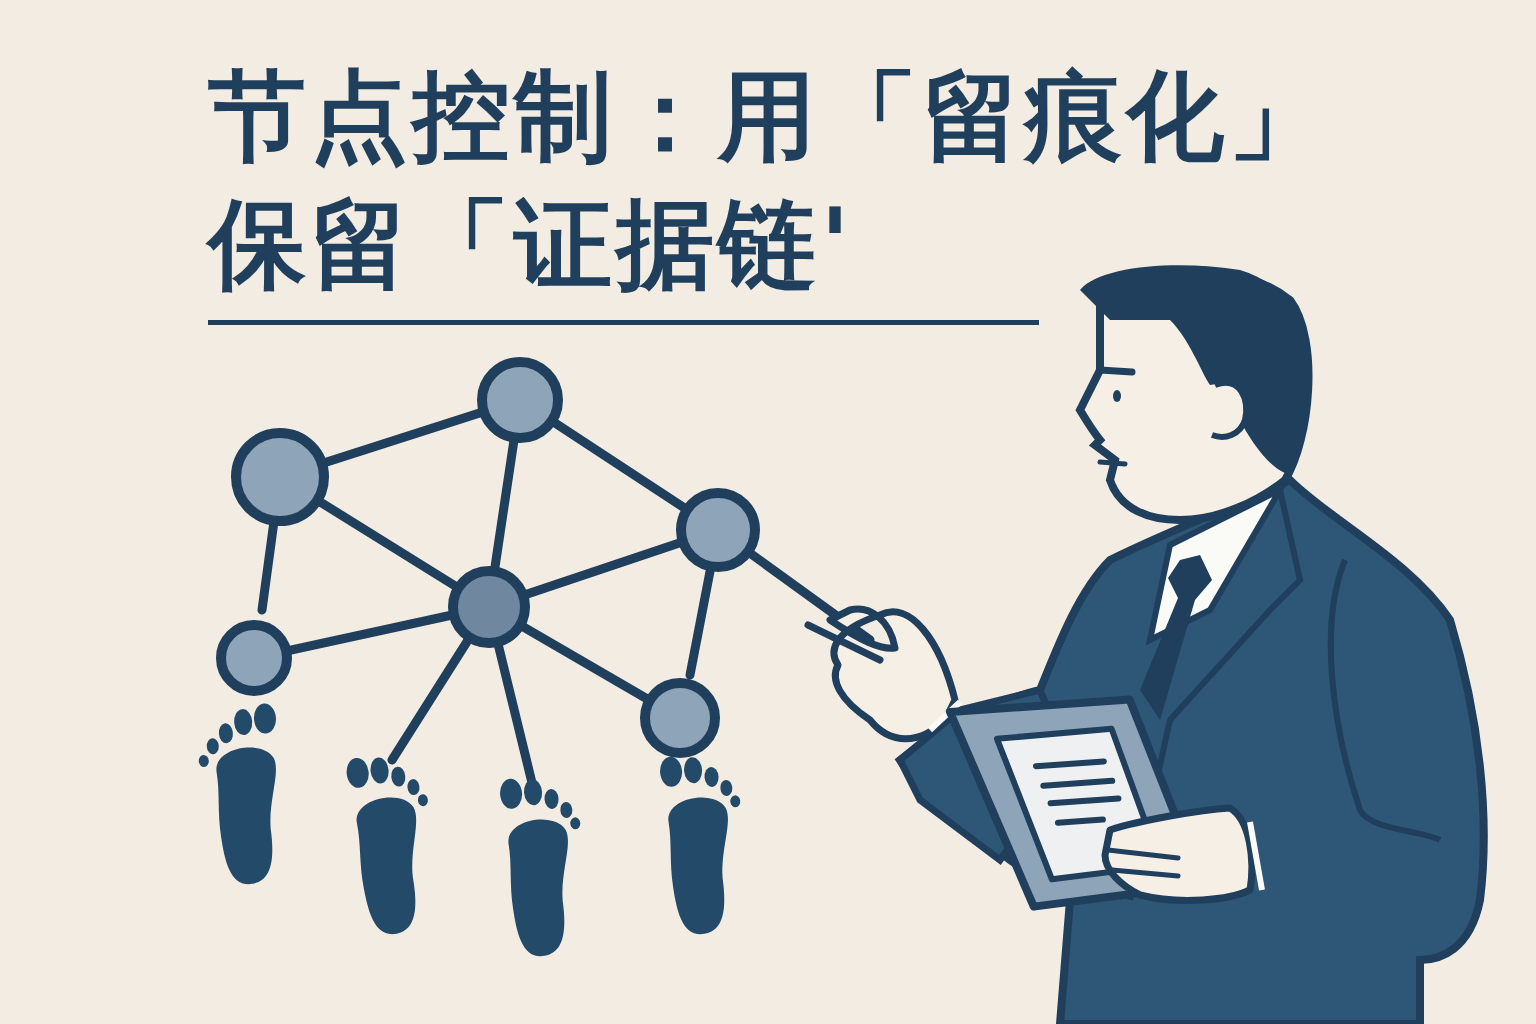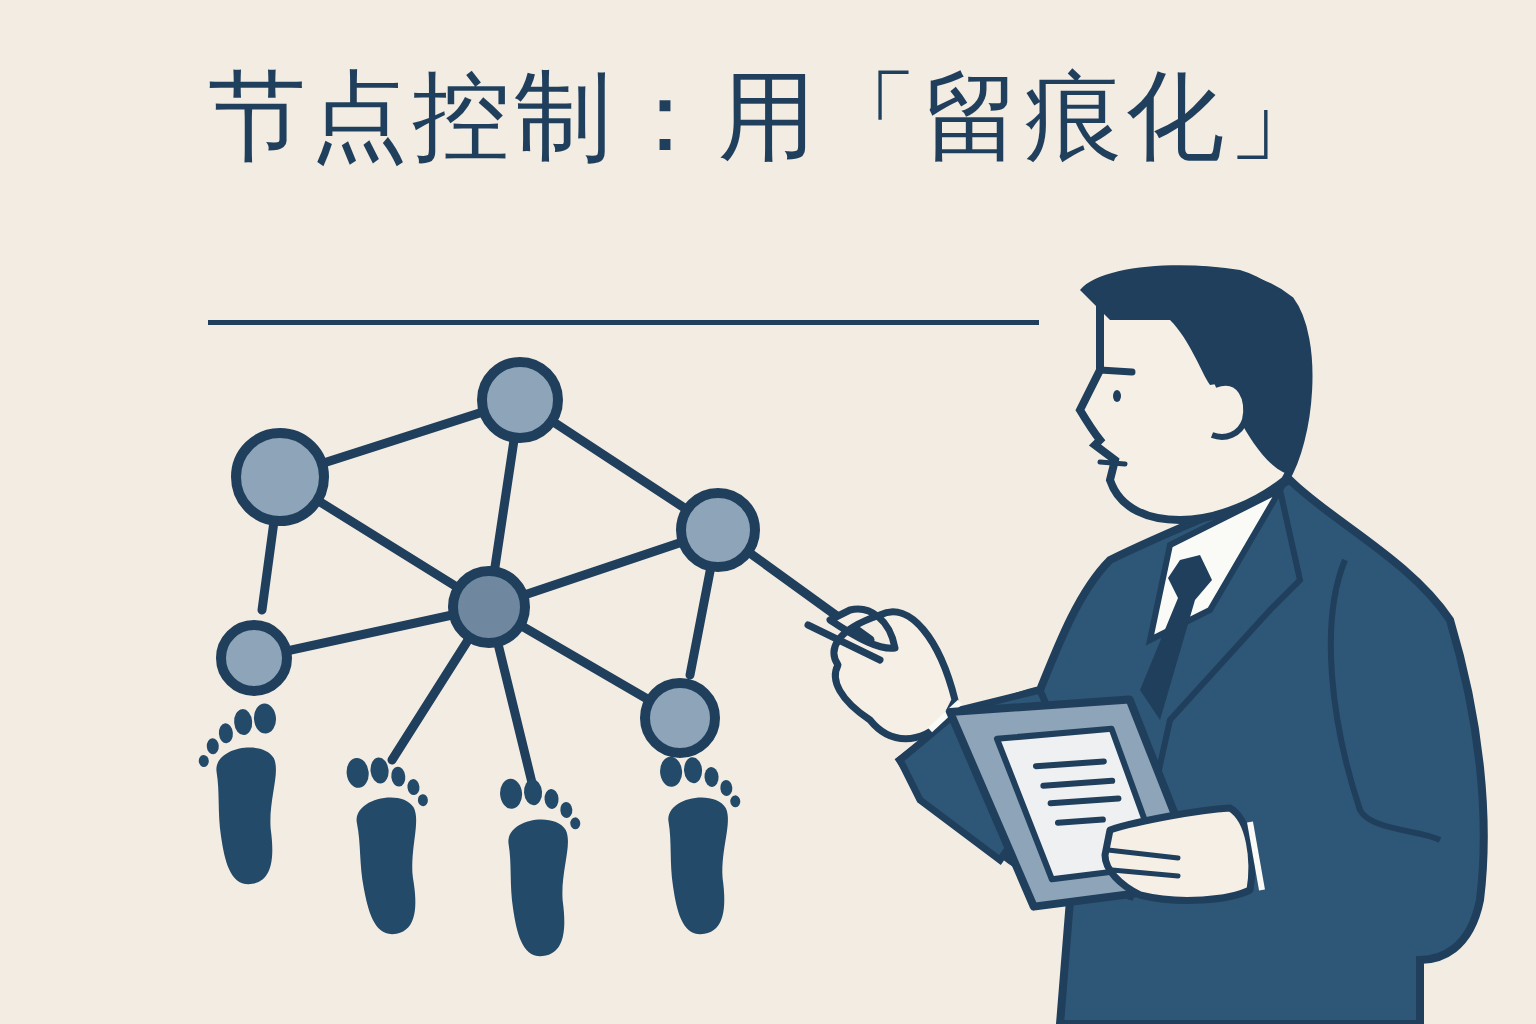--- a/index.html
+++ b/index.html
@@ -4,36 +4,37 @@
   <style>
     html, body { margin: 0; padding: 0; }
     body {
       width: 1536px; height: 1024px; overflow: hidden;
       background: #f3ece3;
       font-family: "DejaVu Sans", "Liberation Sans", sans-serif;
       position: relative;
     }
     .title {
       position: absolute; left: 208px; top: 52px;
-      color: #1f3f5c; font-weight: normal;
+      color: #1f3f5c; font-weight: bold;
       font-size: 98px; line-height: 128px; letter-spacing: 4px;
       margin: 0;
     }
     .title .line { display: block; white-space: nowrap; }
     .rule {
       position: absolute; left: 208px; top: 320px;
       width: 831px; height: 5px; background: #1f3f5c;
     }
     svg.art { position: absolute; left: 0; top: 0; }
   </style>
 </head>
 <body>
 
 <h1 class="title">
   <span class="line">节点控制：用「留痕化」</span>
+  <span class="line">保留「证据链'</span>
 </h1>
 <div class="rule"></div>
 
 <svg class="art" width="1536" height="1024" viewBox="0 0 1536 1024">
 
   <g stroke="#1f3f5c" stroke-width="9" stroke-linecap="round" fill="none">
     <line x1="280" y1="477" x2="520" y2="400"></line>
     <line x1="520" y1="400" x2="718" y2="530"></line>
     <line x1="520" y1="400" x2="489" y2="607"></line>
     <line x1="280" y1="477" x2="489" y2="607"></line>

